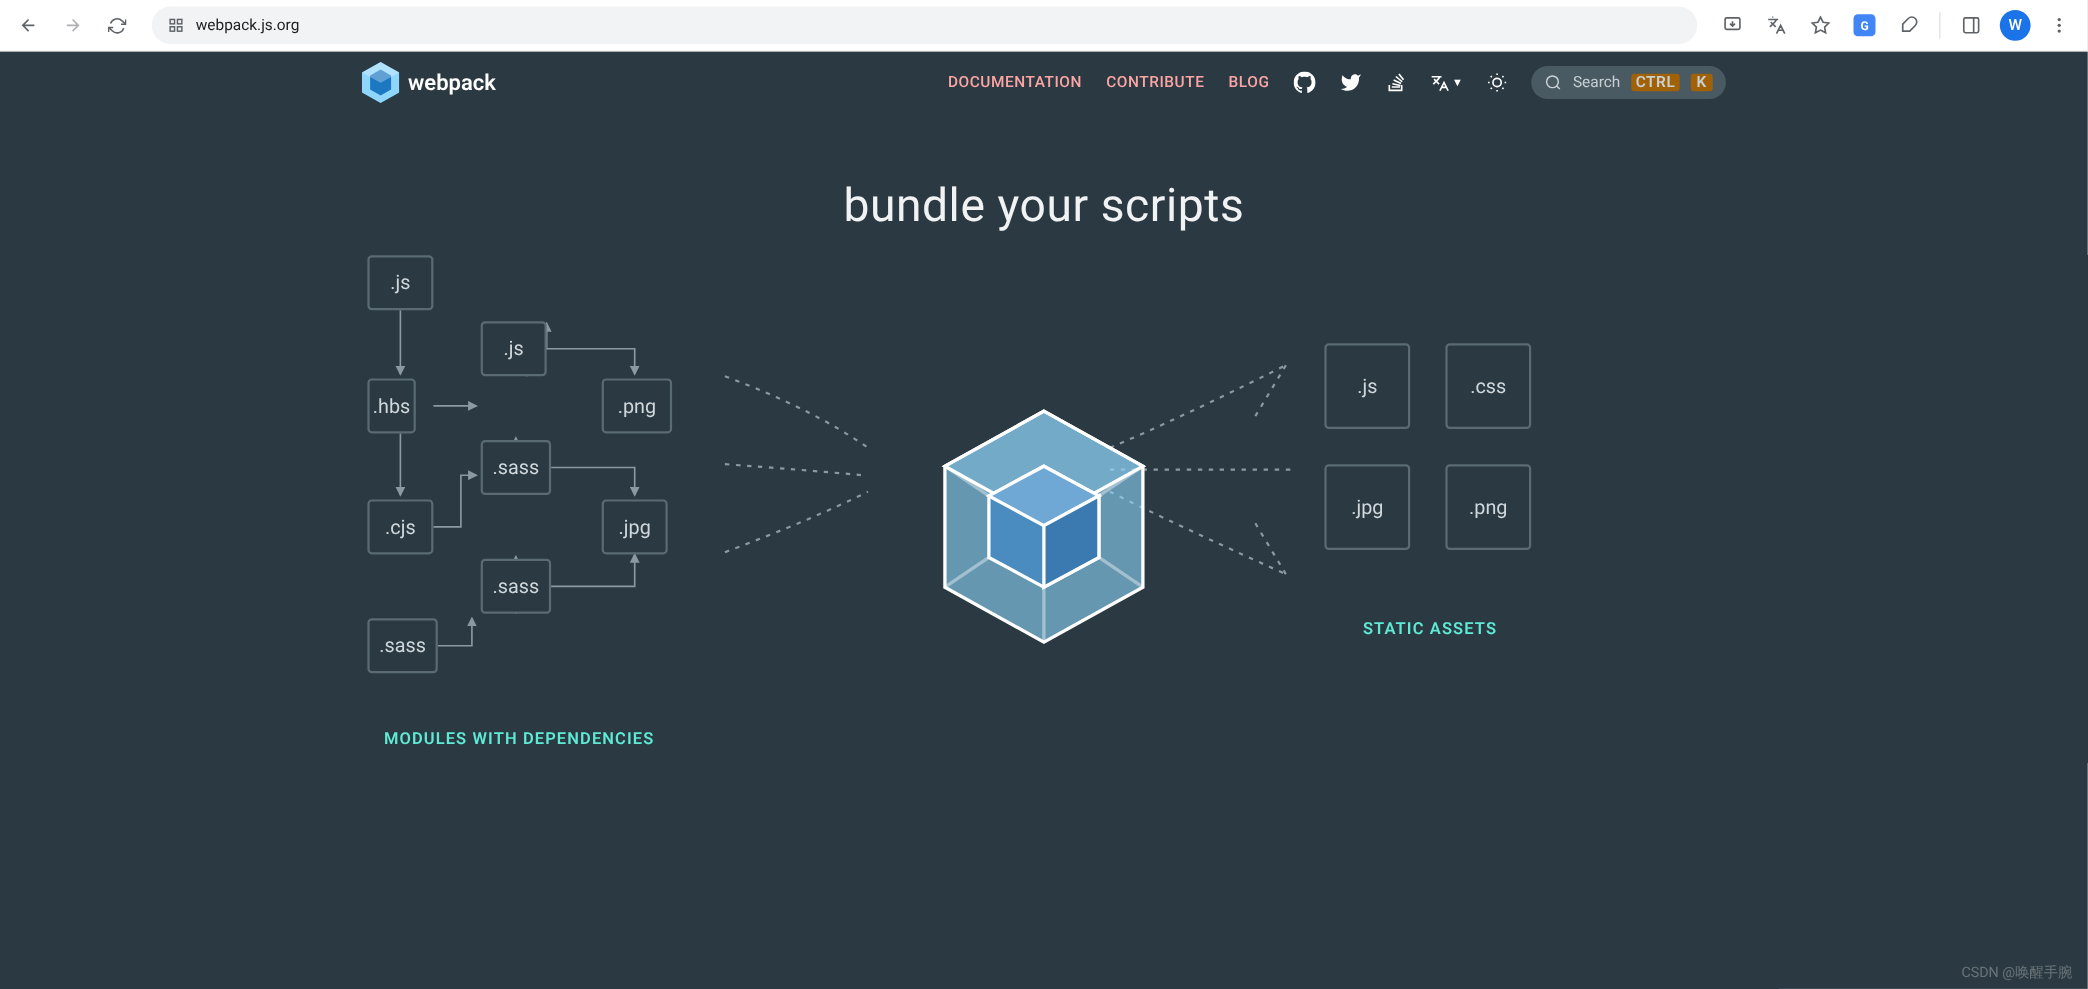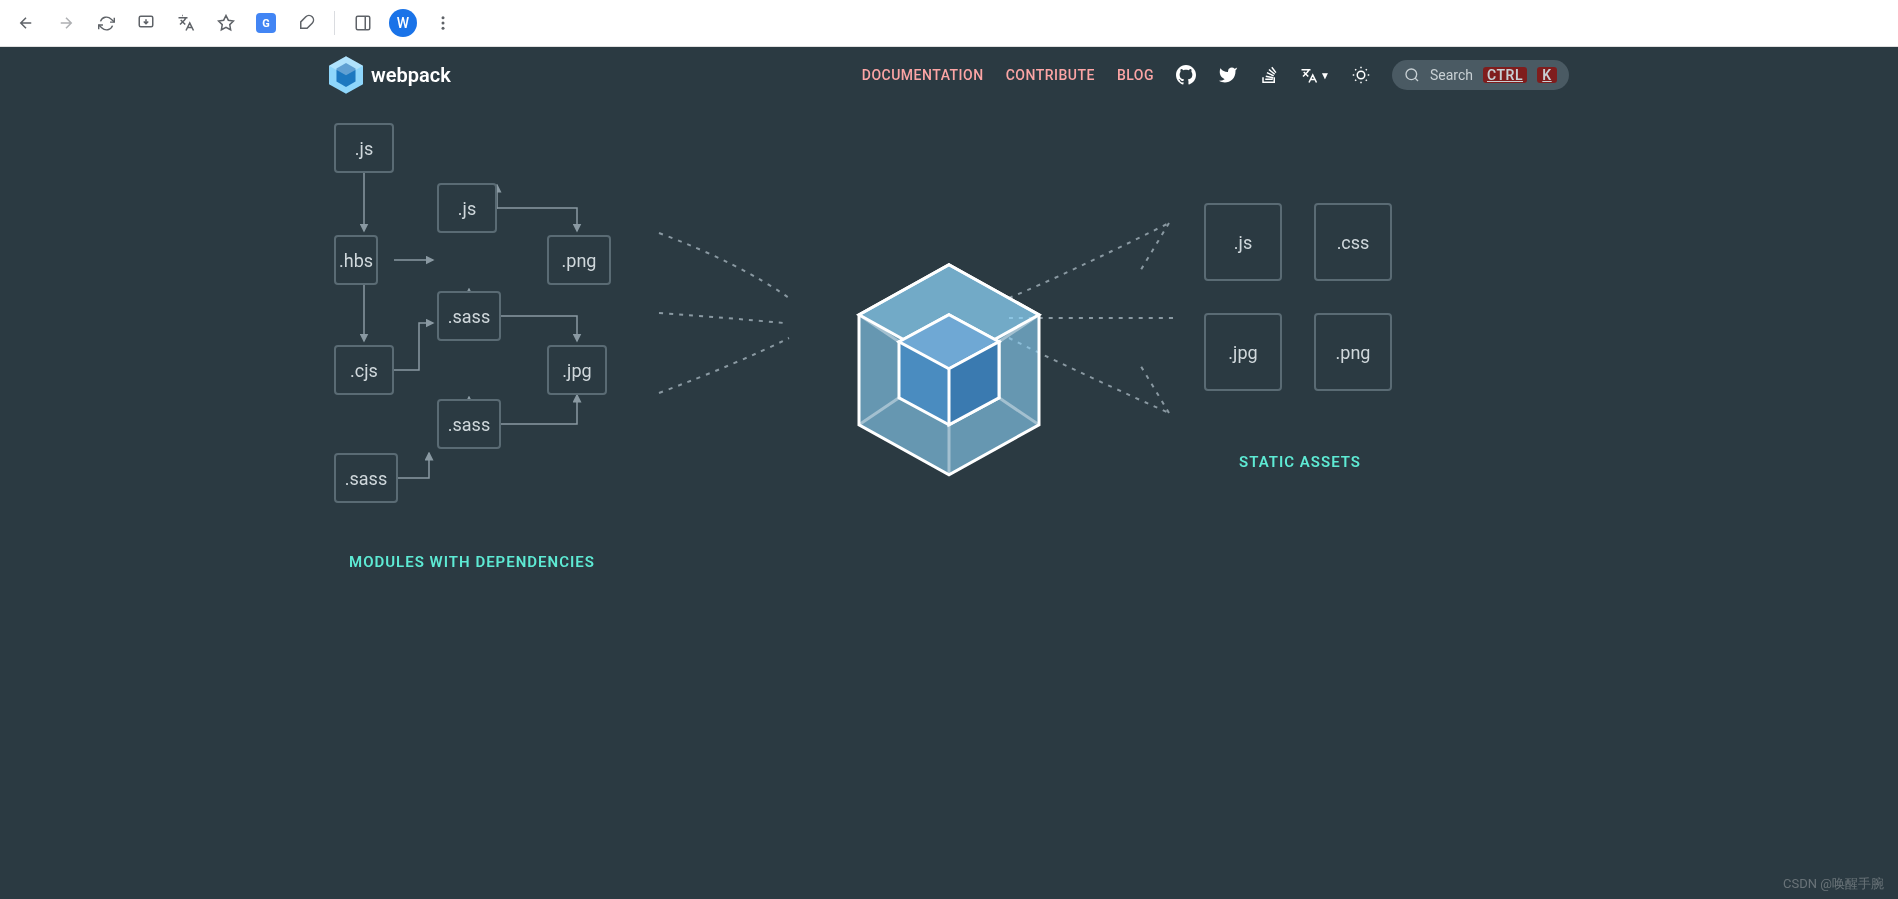--- a/index.html
+++ b/index.html
@@ -19,21 +19,21 @@
 
 
 .page { position: relative; width: 100%; height: 852px; background: #2b3a42; }
 .navbar { height: 56px; display: flex; align-items: center; justify-content: space-between; padding: 0 20px; max-width: 1280px; margin: 0 auto; gap: 32px; }
 .logo { display: flex; align-items: center; gap: 8px; color: #fff; font-size: 20px; font-weight: 600; }
 .nav-links { display: flex; align-items: center; gap: 22px; }
 .nav-link { color: #fca5a5; font-size: 14px; font-weight: 500; letter-spacing: 0.5px; cursor: pointer; }
 .nav-icon { color: #fff; cursor: pointer; display: flex; align-items: center; }
 .search-box { display: flex; align-items: center; gap: 10px; background: #4a5a63; border-radius: 20px; padding: 7px 12px; cursor: pointer; }
 .search-box span { color: #c8d0d4; font-size: 14px; }
-.kbd { display: inline-flex; align-items: center; justify-content: center; background: #7f1d1d; border-radius: 3px; padding: 1px 4px; font-size: 9px; color: #e8ecee; font-weight: 600; letter-spacing: 0.5px; min-width: 20px; height: 16px; text-decoration: underline; }
+.kbd { display: inline-flex; align-items: center; justify-content: center; background: #a16207; border-radius: 3px; padding: 1px 4px; font-size: 9px; color: #e8ecee; font-weight: 600; letter-spacing: 0.5px; min-width: 20px; height: 16px; }
 
 .hero { position: relative; padding-top: 60px; text-align: center; }
 .hero-title { color: #f0f2f3; font-size: 42px; font-weight: 400; letter-spacing: 0.5px; }
 
 .diagram { position: relative; width: 1280px; height: 520px; margin: 20px auto 0; }
 .module-box { position: absolute; border: 2px solid #5a6b74; border-radius: 4px; color: #d0d8dc; font-size: 18px; display: flex; align-items: center; justify-content: center; background: #2b3a42; }
 .static-box { position: absolute; border: 2px solid #5a6b74; border-radius: 4px; color: #d0d8dc; font-size: 18px; display: flex; align-items: center; justify-content: center; background: #2b3a42; width: 78px; height: 78px; }
 
 .section-label { position: absolute; color: #5eead4; font-size: 15px; font-weight: 600; letter-spacing: 1px; }
 
@@ -56,20 +56,29 @@
       <svg width="18" height="18" viewBox="0 0 24 24" fill="none" stroke="currentColor" stroke-width="2">
         <path d="M5 12h14M12 5l7 7-7 7"></path>
       </svg>
     </div>
   <div class="nav-btn">
       <svg width="17" height="17" viewBox="0 0 24 24" fill="none" stroke="currentColor" stroke-width="2">
         <path d="M23 4v6h-6M1 20v-6h6"></path>
         <path d="M3.51 9a9 9 0 0114.85-3.36L23 10M1 14l4.64 4.36A9 9 0 0020.49 15"></path>
       </svg>
     </div>
+  <div class="url-bar">
+    <svg width="16" height="16" viewBox="0 0 24 24" fill="none" stroke="#5f6368" stroke-width="2">
+        <rect x="4" y="4" width="6" height="6"></rect>
+        <rect x="14" y="4" width="6" height="6"></rect>
+        <rect x="4" y="14" width="6" height="6"></rect>
+        <rect x="14" y="14" width="6" height="6"></rect>
+      </svg>
+    <span class="url-text">webpack.js.org</span>
+  </div>
   <div class="chrome-right">
     <div class="chrome-icon">
         <svg width="18" height="18" viewBox="0 0 24 24" fill="none" stroke="currentColor" stroke-width="2">
           <rect x="3" y="3" width="18" height="14" rx="2"></rect>
           <path d="M12 7v6m-3-3l3 3 3-3"></path>
         </svg>
       </div>
     <div class="chrome-icon">
         <svg width="18" height="18" viewBox="0 0 24 24" fill="none" stroke="currentColor" stroke-width="2">
           <path d="M5 8l6 6M4 14l6-6 2-3M2 5h12M7 2h1M22 22l-5-10-5 10M14 18h6"></path>
@@ -154,20 +163,25 @@
             <circle cx="11" cy="11" r="8"></circle>
             <path d="M21 21l-4.35-4.35"></path>
           </svg>
         <span>Search</span>
         <span class="kbd">CTRL</span>
         <span class="kbd">K</span>
       </div>
     </div>
   </div>
 
+  <div class="hero">
+    <h1 class="hero-title">
+      <span>bundle your</span> <span>scripts</span>
+    </h1>
+  </div>
 
   <div class="diagram">
 
     <svg class="lines-svg" viewBox="0 0 1280 520">
       <defs>
         <marker id="arr" markerWidth="6" markerHeight="6" refX="5" refY="3" orient="auto">
             <path d="M0,0 L6,3 L0,6" fill="#8a99a2"></path>
           </marker>
       </defs>
       <g stroke="#8a99a2" stroke-width="1.5" fill="none" marker-end="url(#arr)">

